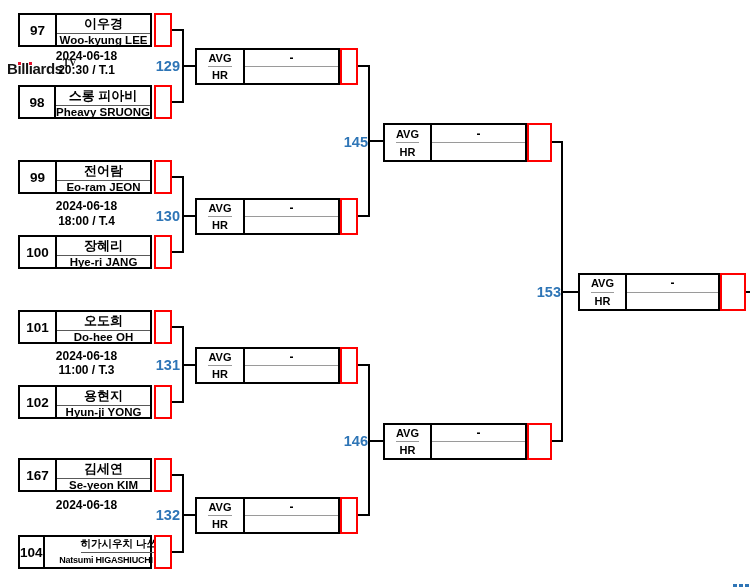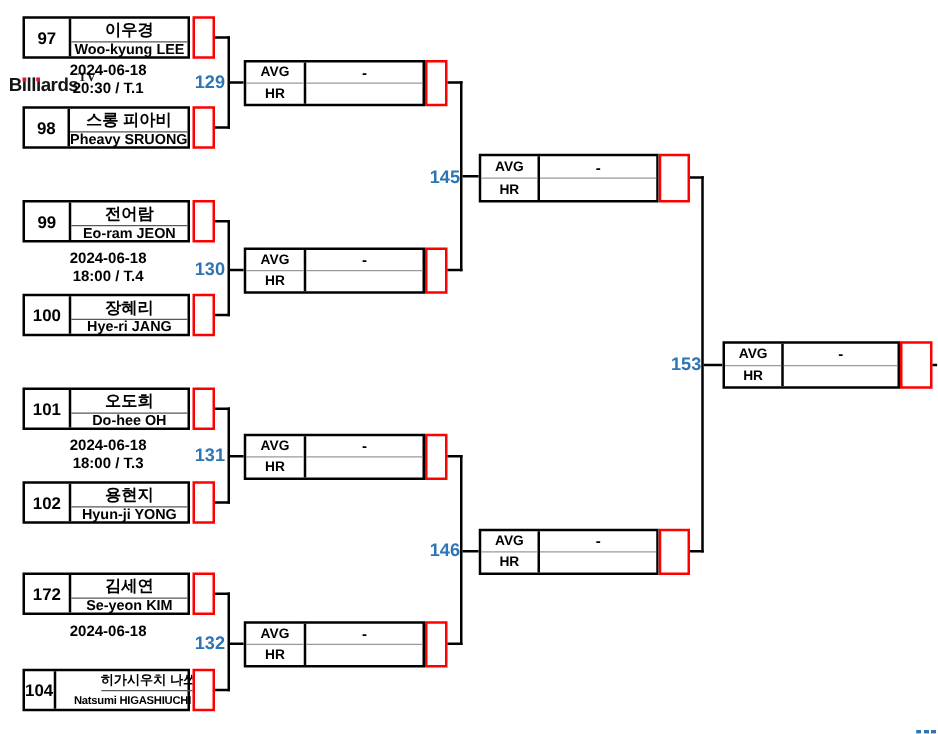--- a/index.html
+++ b/index.html
@@ -23,21 +23,21 @@
   .pbox.small .kor { font-size:10.5px;margin-left:36px; }
   .pbox.small .eng { font-size:9px; letter-spacing:-0.2px; }
   
   .rc { position:absolute; border:2px solid #fe0000; background:#fff; }
   .rc.r1 { left:154px; width:18px; height:34px; }
   
   .sched { position:absolute; left:18px; width:137px; height:14px; text-align:center;
            font-size:12px; font-weight:bold; line-height:14px; white-space:nowrap; }
   
   .mbox { position:absolute; border:2px solid #000; background:#fff; display:flex; }
-  .mlab { display:flex; flex-direction:column; border-right:2px solid #000; }
+  .mlab { display:flex; flex-direction:column; border-right:2px solid #000;align-items:center; }
   .mval { flex:1; display:flex; flex-direction:column; }
   .mrow { flex:1; display:flex; align-items:center; justify-content:center;
           font-size:11px; font-weight:bold; }
   .mrow.top { border-bottom:1px solid #9a9a9a; }
   .mval .mrow { font-size:12px; }
   
   .mnum { position:absolute; width:40px; height:16px; line-height:16px; text-align:right;
           font-size:14.5px; font-weight:bold; color:#2e75b6; }
   
   .ln { position:absolute; background:#000; }
@@ -132,21 +132,21 @@
 
   <div class="pbox" style="top:310px">
     <div class="seed">101</div>
     <div class="names">
         <div class="kor">오도희</div>
     <div class="eng">Do-hee OH</div>
       </div>
   </div>
   <div class="rc r1" style="top:310px"></div>
   <div class="sched" style="top:349px">2024-06-18</div>
-  <div class="sched" style="top:363px">18:00 / T.3</div>
+  <div class="sched" style="top:363px">11:00 / T.3</div>
   <div class="pbox" style="top:385px">
     <div class="seed">102</div>
     <div class="names">
         <div class="kor">용현지</div>
     <div class="eng">Hyun-ji YONG</div>
       </div>
   </div>
   <div class="rc r1" style="top:385px"></div>
   <div class="ln" style="left:172px;top:326px;width:12px;height:2px"></div>
   <div class="ln" style="left:172px;top:401px;width:12px;height:2px"></div>
@@ -159,21 +159,21 @@
       <div class="mrow">HR</div>
     </div>
     <div class="mval">
       <div class="mrow top">-</div>
       <div class="mrow"></div>
     </div>
   </div>
   <div class="rc" style="left:340px;top:347px;width:18px;height:37px"></div>
 
   <div class="pbox" style="top:458px">
-    <div class="seed">172</div>
+    <div class="seed">167</div>
     <div class="names">
         <div class="kor">김세연</div>
     <div class="eng">Se-yeon KIM</div>
       </div>
   </div>
   <div class="rc r1" style="top:458px"></div>
   <div class="sched" style="top:498px">2024-06-18</div>
   <div class="pbox small" style="top:535px">
     <div class="seed">104</div>
     <div class="names">

